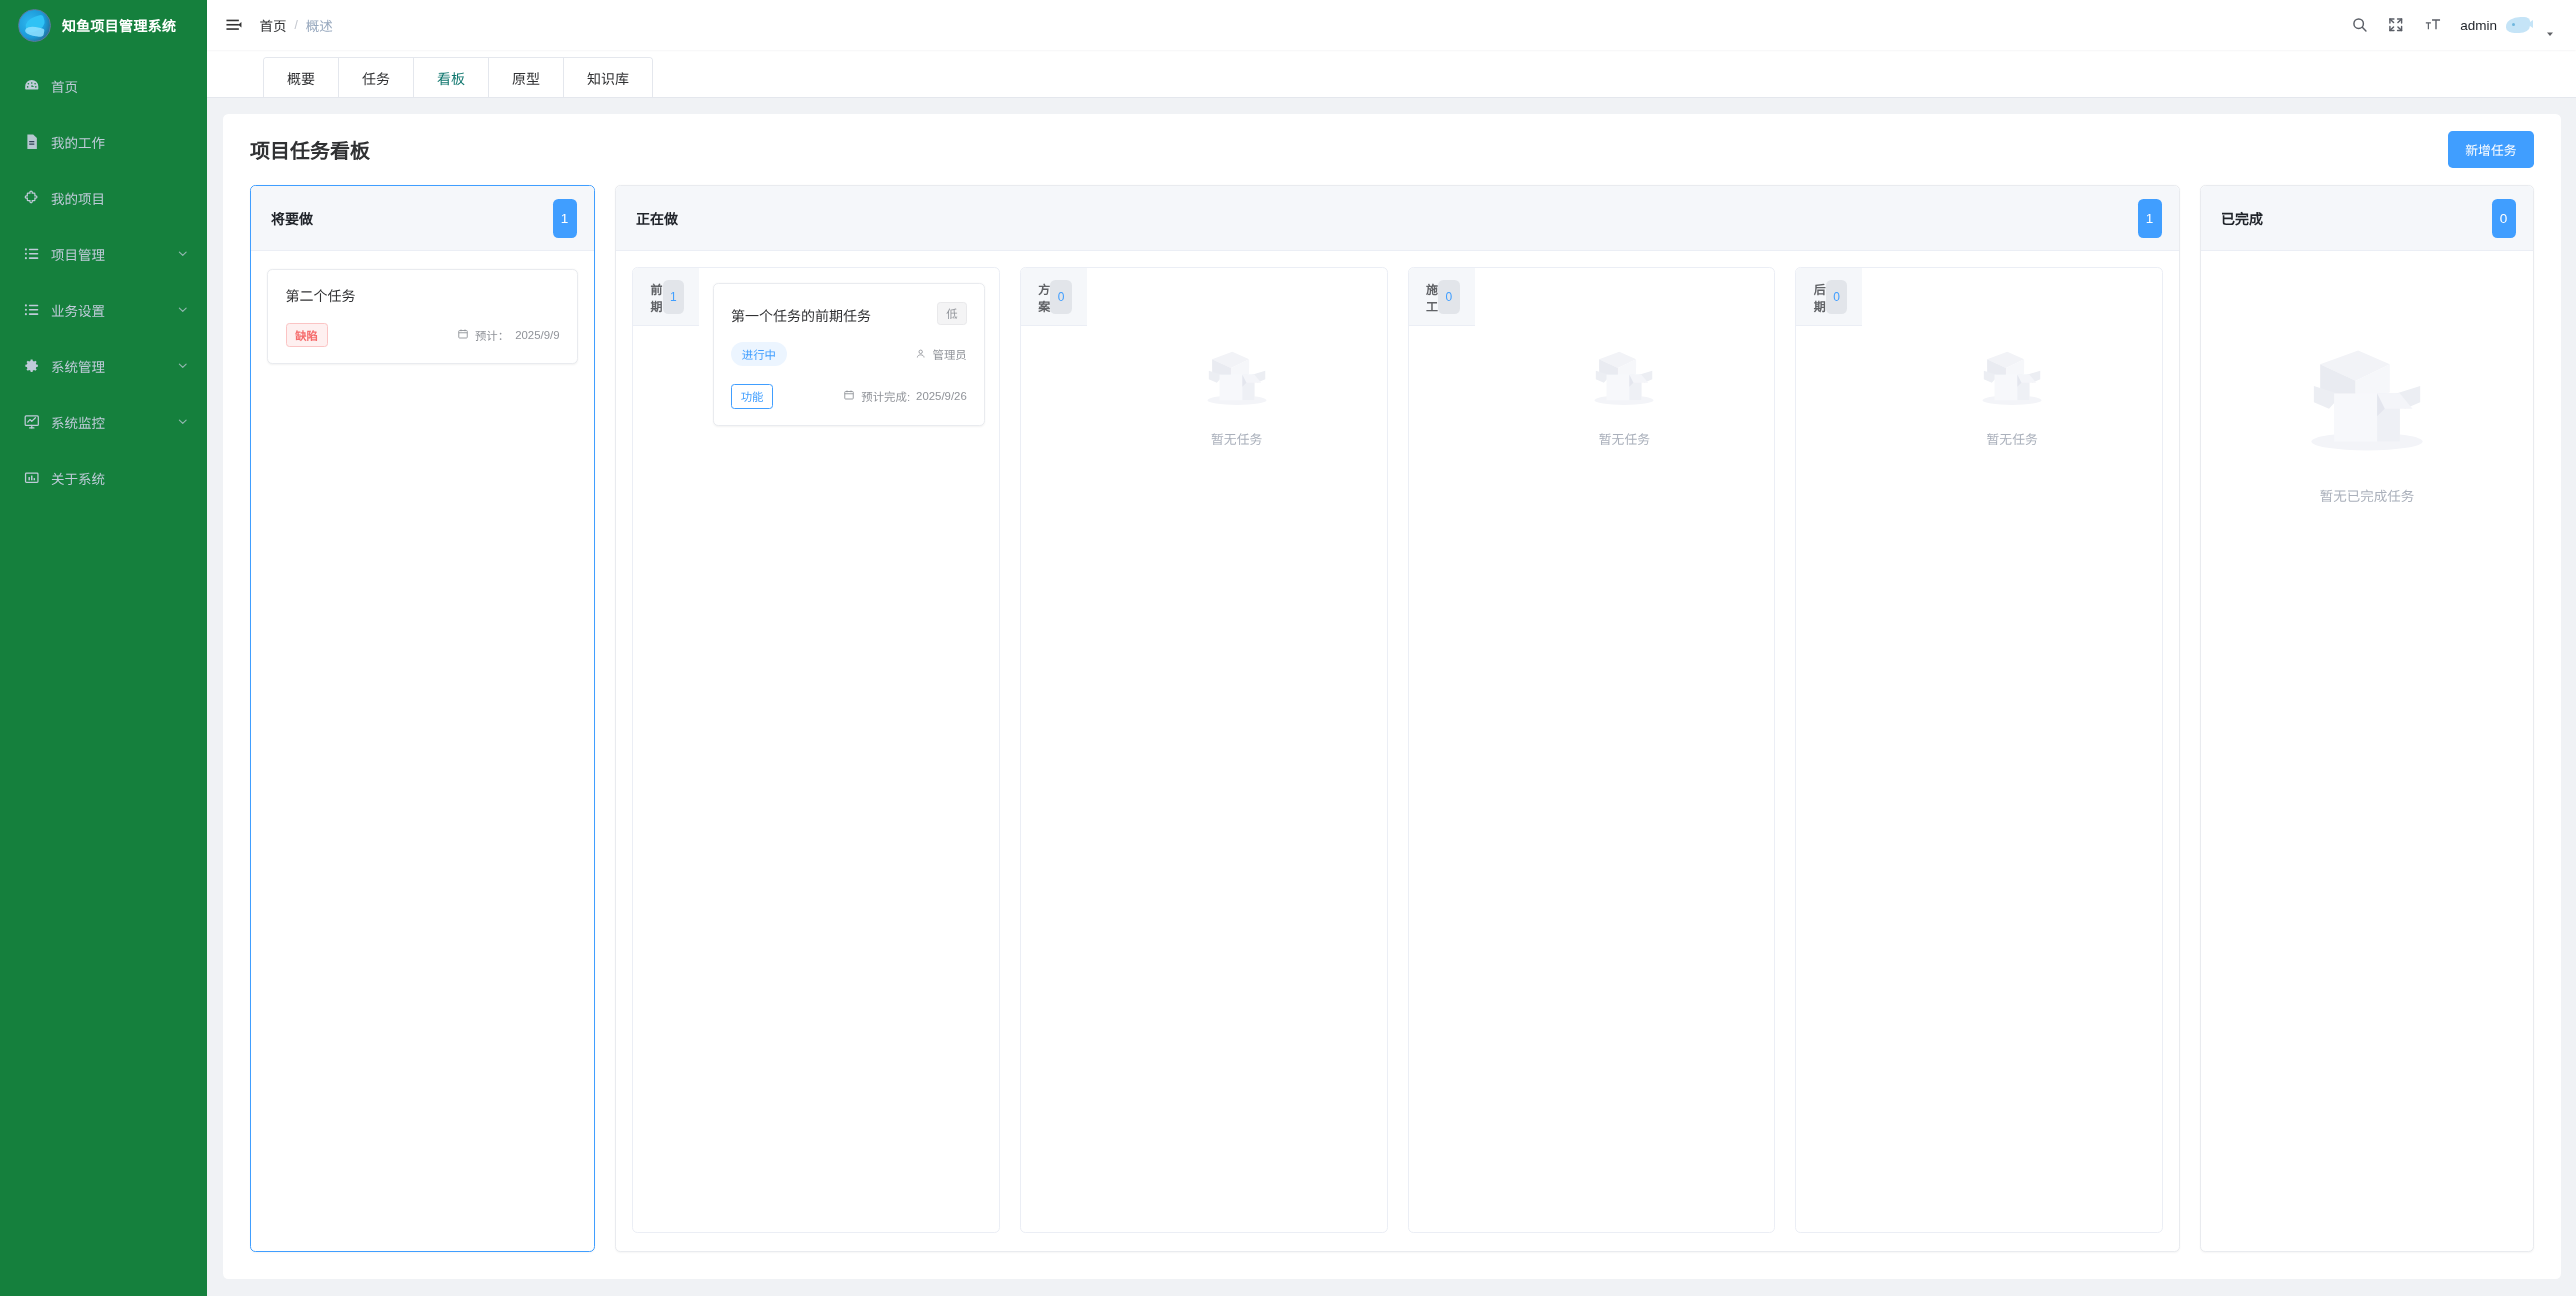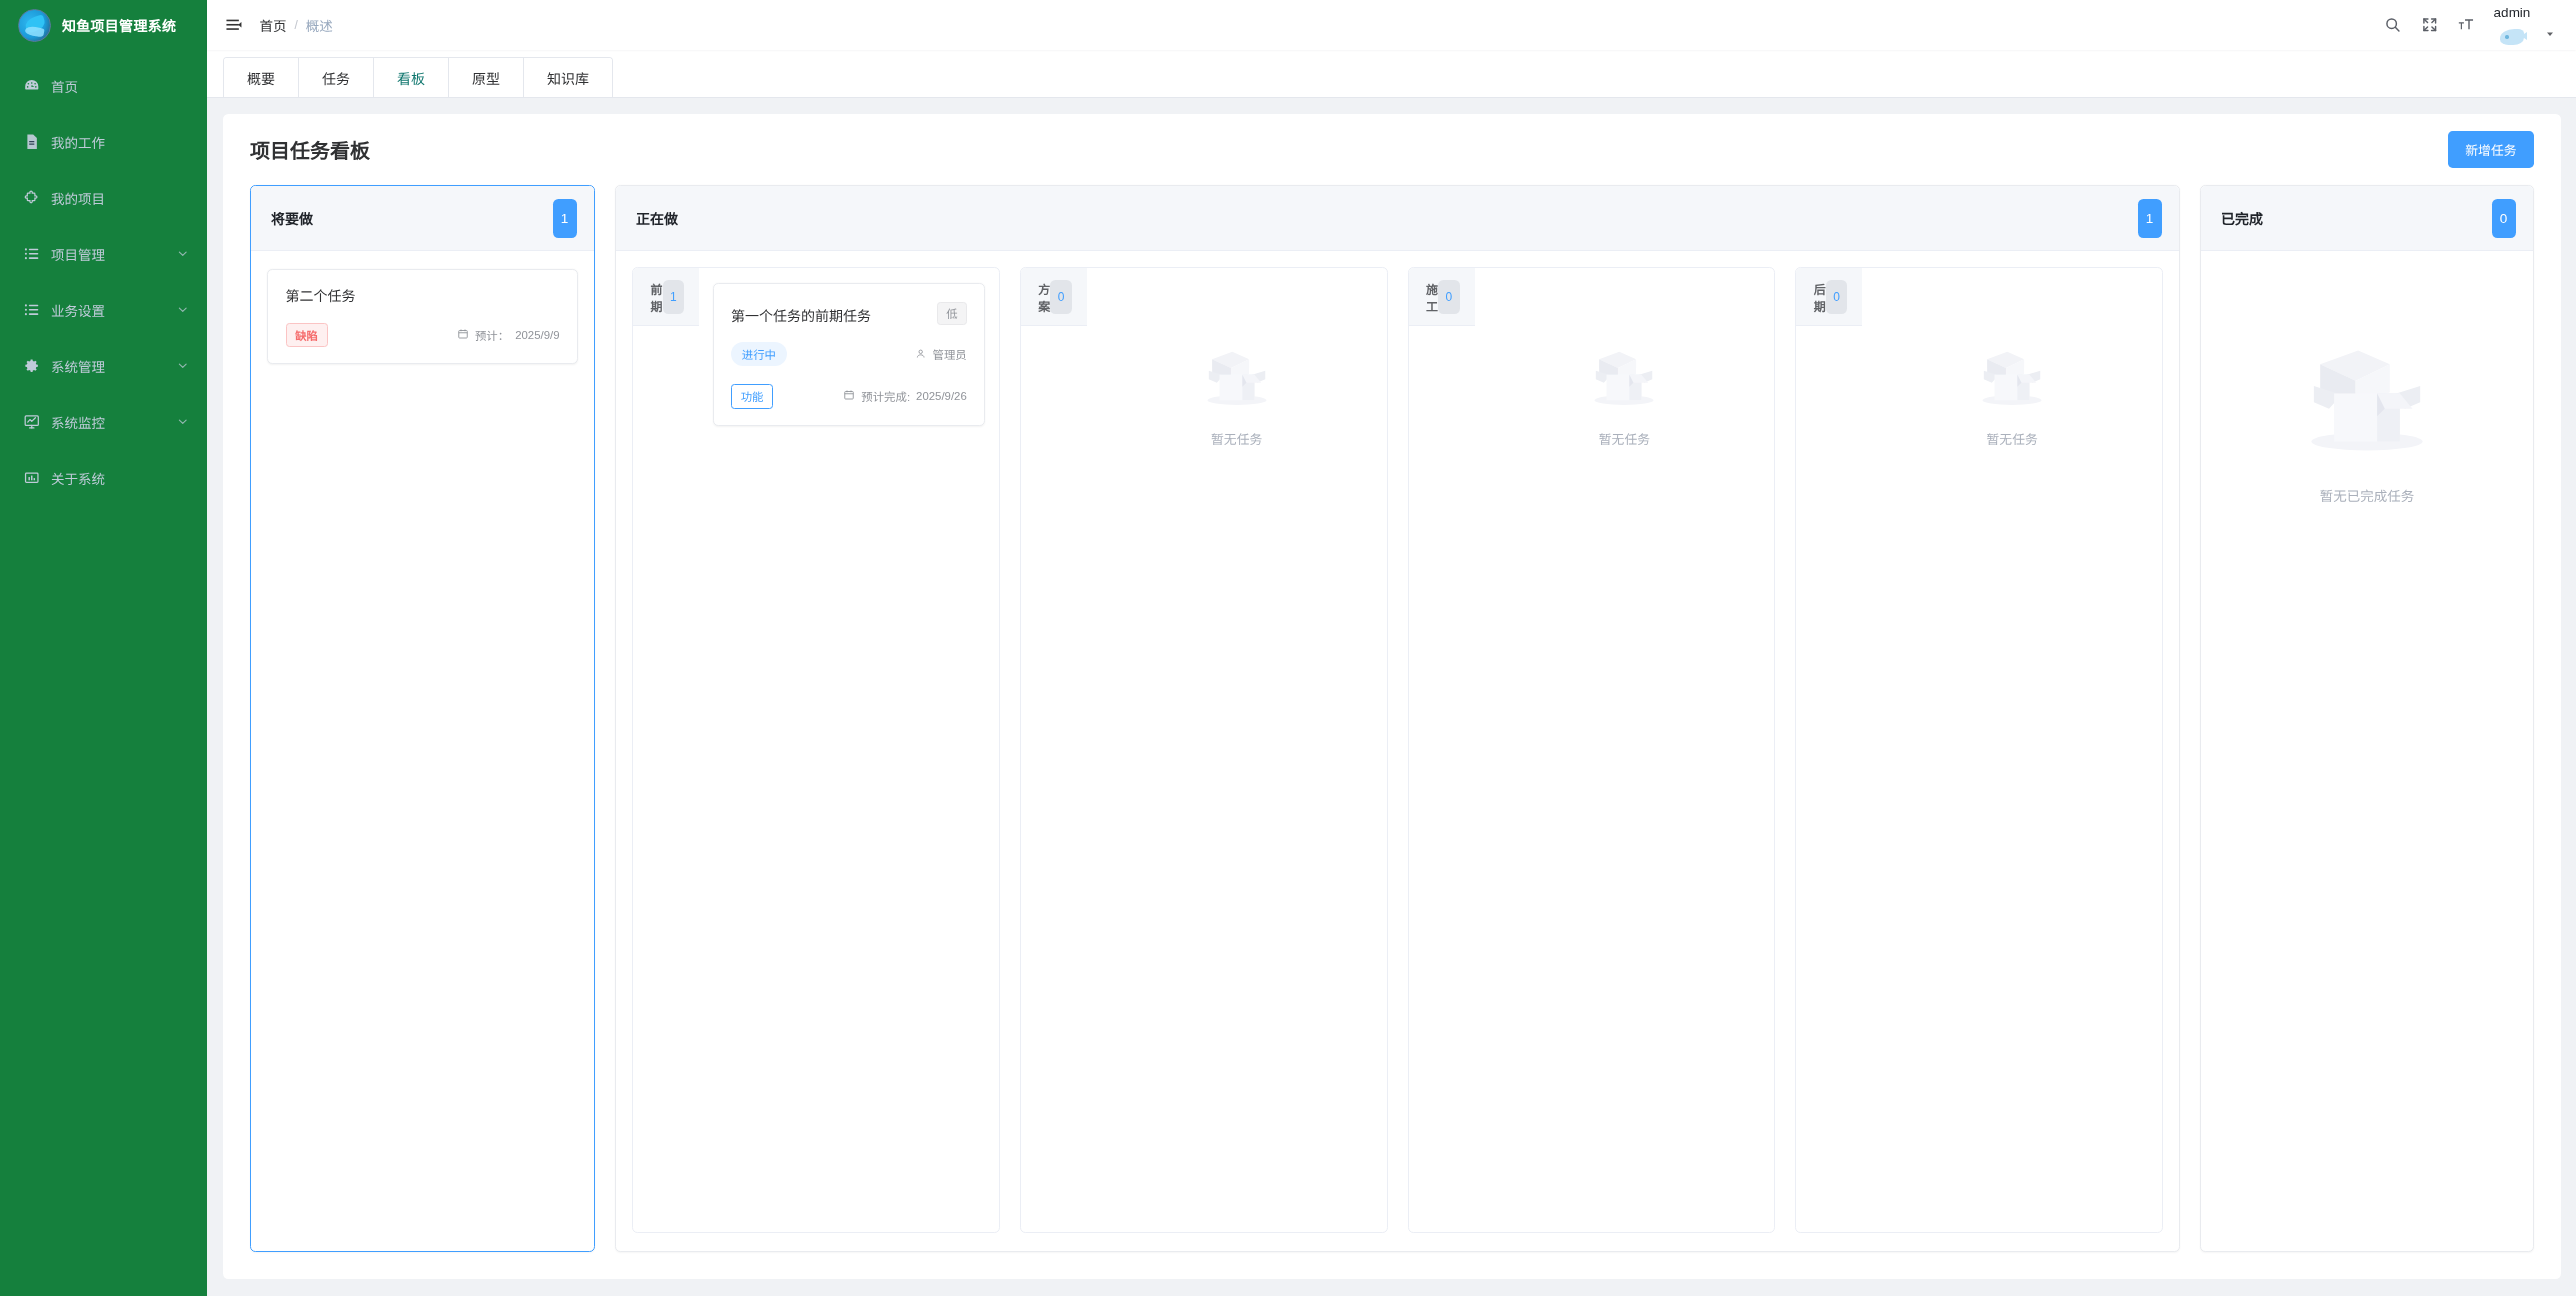--- a/index.html
+++ b/index.html
@@ -108,21 +108,21 @@
   }
   .bc-item { color: #303133; }
   .bc-sep { color: #c0c4cc; font-size: 12px; }
   .bc-cur { color: #97a8be; }
   .topbar-right {
     margin-left: auto;
     display: flex; align-items: center;
     gap: 19px;
   }
   .tb-icon { color: #5a5e66; display: flex; align-items: center; cursor: pointer; }
-  .tb-user { display: flex; align-items: center; gap: 9.4px; cursor: pointer; flex-direction: column; }
+  .tb-user { display: flex; align-items: center; gap: 9.4px; cursor: pointer; }
   .tb-username { font-size: 13.5px; color: #1f2329; }
   .tb-avatar {
     width: 24px; height: 16px;
     background: #c5e4f7;
     border-radius: 60% 25% 45% 35%;
     position: relative;
   }
   .tb-avatar::after {
     content: "";
     position: absolute; right: -2.7px; top: 2.7px;
@@ -148,20 +148,21 @@
     border-bottom: 0.7px solid #e4e7ed;
     flex: 0 0 48px;
   }
   .tabs {
     display: flex;
     border: 0.7px solid #e4e7ed;
     border-bottom: none;
     border-radius: 4px 4px 0 0;
     overflow: hidden;
     height: 40px;
+    margin-left: 40px;
   }
   .tab {
     padding: 0 23px;
     height: 40px;
     display: flex; align-items: center; justify-content: center;
     font-size: 14px;
     color: #303133;
     border-right: 0.7px solid #e4e7ed;
     cursor: pointer;
     background: #fff;

